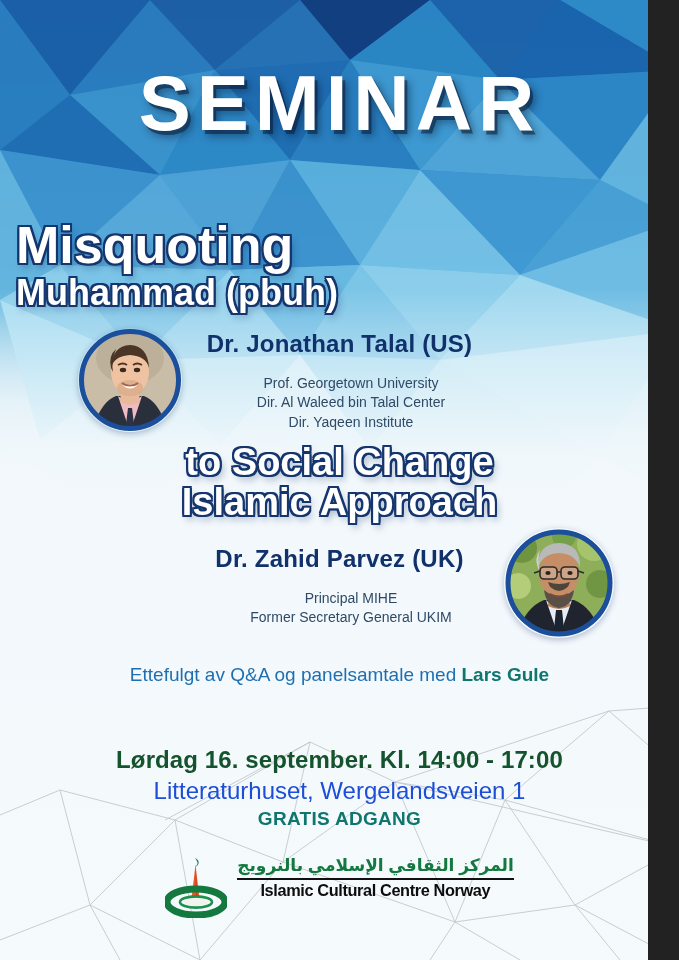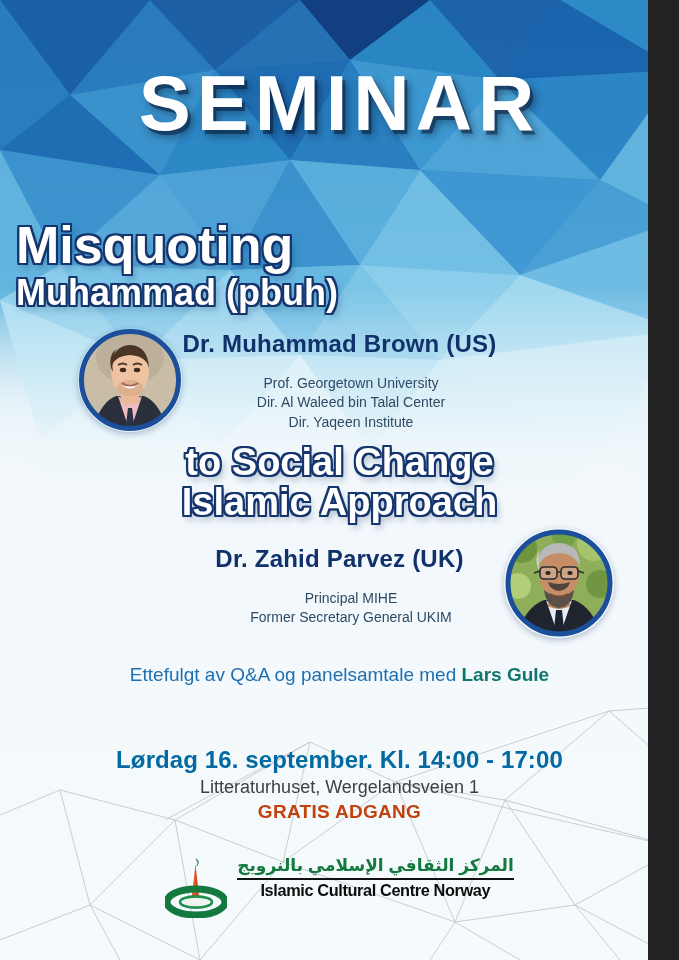--- a/index.html
+++ b/index.html
@@ -49,23 +49,23 @@
   #photo-1{left:78px;top:328px;width:104px;height:104px;}
   #photo-2{left:504px;top:528px;width:110px;height:110px;}
 
   
   .qa{position:absolute;top:664px;left:0;right:0;text-align:center;
       font-size:19px;color:#1f6fb0;}
   .qa b{color:#0f766e;font-weight:bold;}
 
   
   .event{position:absolute;top:746px;left:0;right:0;text-align:center;}
-  .ev-date{font-size:24px;font-weight:bold;color:#0369a1;letter-spacing:.1px;}
-  .ev-place{font-size:18px;color:#404040;margin-top:3px;}
-  .ev-free{font-size:19px;font-weight:bold;color:#c2410c;margin-top:3px;letter-spacing:.3px;}
+  .ev-date{font-size:24px;font-weight:bold;color:#14532d;letter-spacing:.1px;}
+  .ev-place{font-size:24px;color:#1d4ed8;margin-top:3px;}
+  .ev-free{font-size:19px;font-weight:bold;color:#0f766e;margin-top:3px;letter-spacing:.3px;}
 
   
   .logo{position:absolute;top:852px;left:0;right:0;display:flex;
         justify-content:center;align-items:flex-start;gap:10px;}
   .logo-text{display:flex;flex-direction:column;align-items:stretch;padding-top:4px;}
   .logo-ar{font-size:17px;font-weight:bold;color:#14793f;text-align:right;
            direction:rtl;line-height:1.15;letter-spacing:0px;}
   .logo-rule{height:2px;background:#111;margin:2px 0 1px;}
   .logo-en{font-size:17px;font-weight:bold;color:#0d0d0d;text-align:center;
            letter-spacing:-.4px;transform:scaleX(.96);transform-origin:center;}
@@ -200,21 +200,21 @@
           <path d="M40 37 Q45 34 49 37" stroke="#4a3527" stroke-width="1.8" fill="none"></path>
           <path d="M55 37 Q59 34 64 37" stroke="#4a3527" stroke-width="1.8" fill="none"></path>
           <path d="M44 55 Q52 61 60 55" stroke="#a5644f" stroke-width="2" fill="none"></path>
           <path d="M44 57 Q52 60 60 57 Q52 64 44 57 Z" fill="#fff"></path>
         </g>
         <circle cx="52" cy="52" r="48.5" fill="none" stroke="#1b4f9c" stroke-width="5"></circle>
       </svg>
     </div>
 
     <div class="spk1">
-      <div class="spk-name">Dr. Muhammad Brown (US)</div>
+      <div class="spk-name">Dr. Jonathan Talal (US)</div>
       <div class="spk-line">
         <div>Prof. Georgetown University</div>
         <div>Dir. Al Waleed bin Talal Center</div>
         <div>Dir. Yaqeen Institute</div>
       </div>
     </div>
 
     <div class="title2-wrap">
       <div><span class="outlined title2-b">to Social Change</span></div>
       <div><span class="outlined title2-a">Islamic Approach</span></div>

